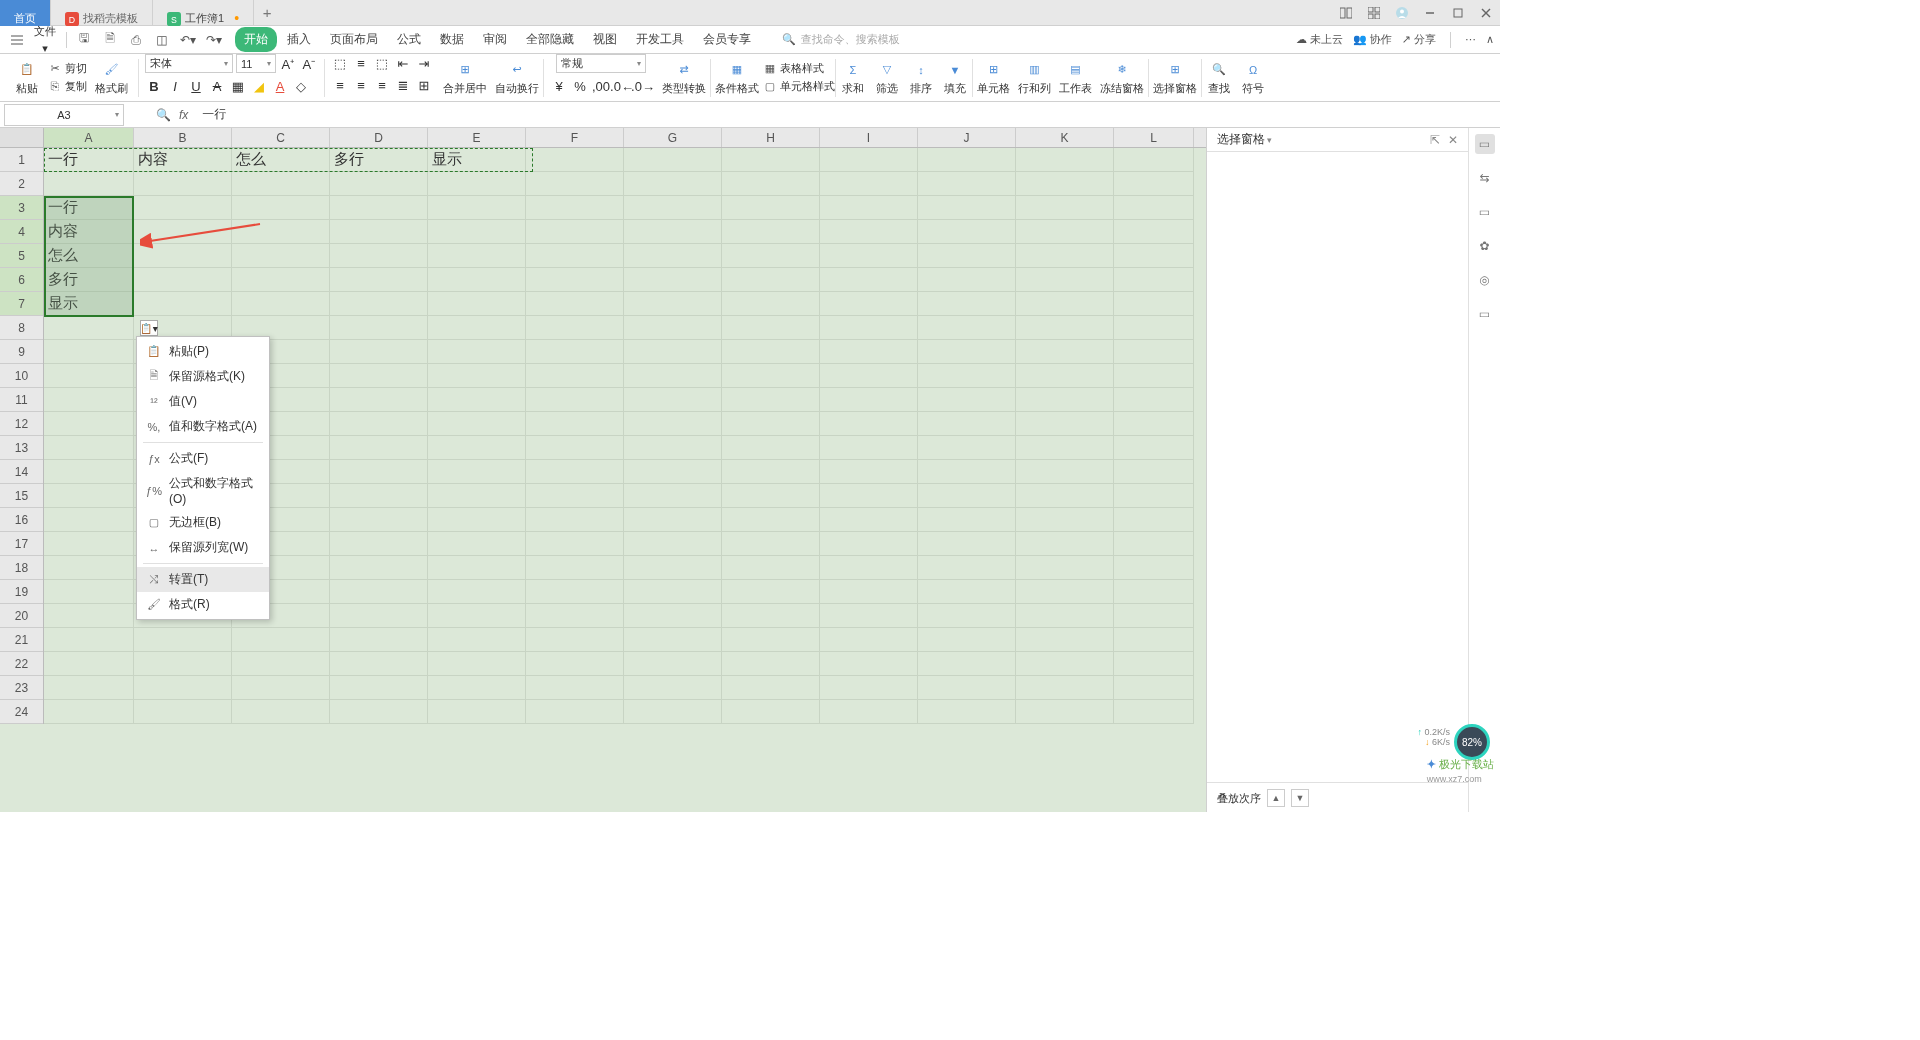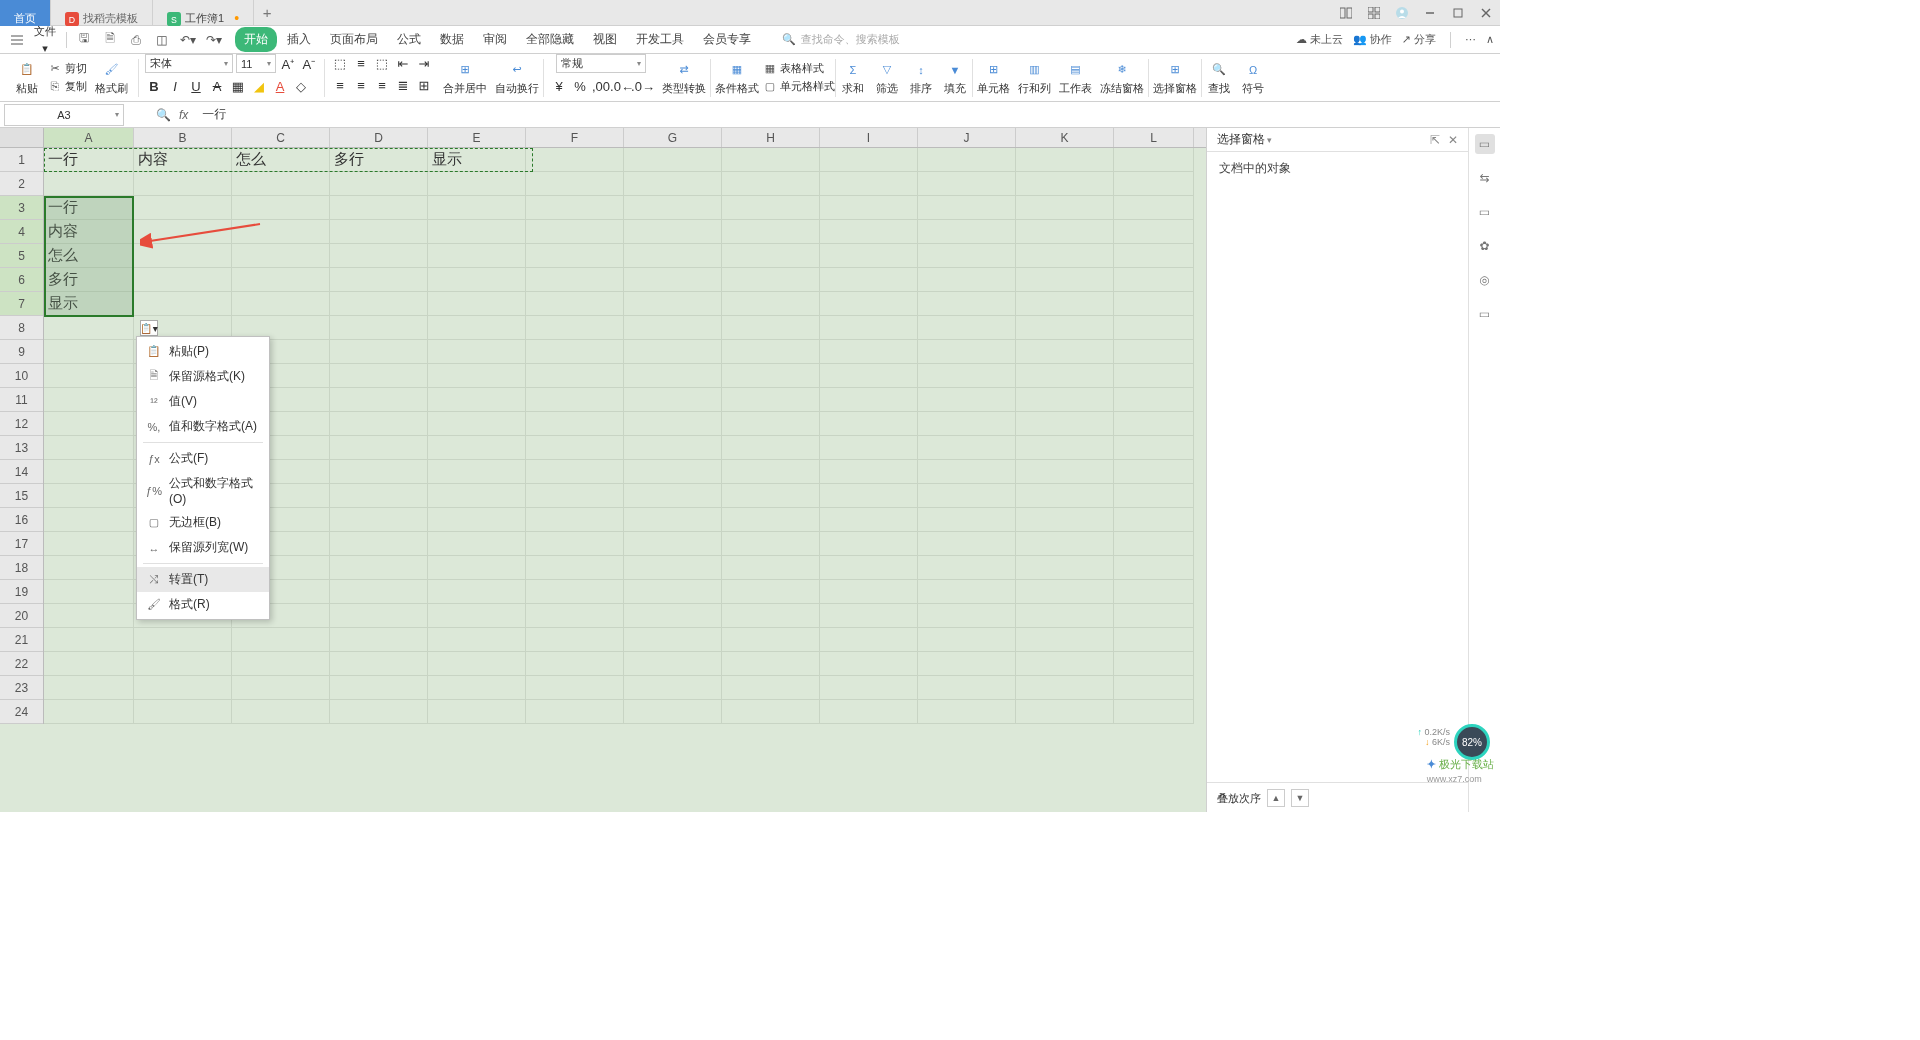--- a/index.html
+++ b/index.html
@@ -863,21 +863,20 @@
   </div>
 
   <div class="right-pane">
     <div class="rp-head">
       <span>选择窗格</span>
         <span style="font-size:9px;color:#888;margin-left:2px">▾</span>
       <span class="spacer"></span>
       <span class="ic">⇱</span>
       <span class="ic">✕</span>
     </div>
-    <div class="rp-sub">文档中的对象</div>
     <div class="rp-body"></div>
     <div class="rp-foot">
       <div class="rp-foot-row1">
         <span>叠放次序</span>
         <div class="arrow-btn">▲</div>
         <div class="arrow-btn">▼</div>
       </div>
       <div class="rp-foot-row2">
         <div class="rp-fbtn"><span>全部显示</span></div>
         <div class="rp-fbtn"><span>全部隐藏</span></div>

